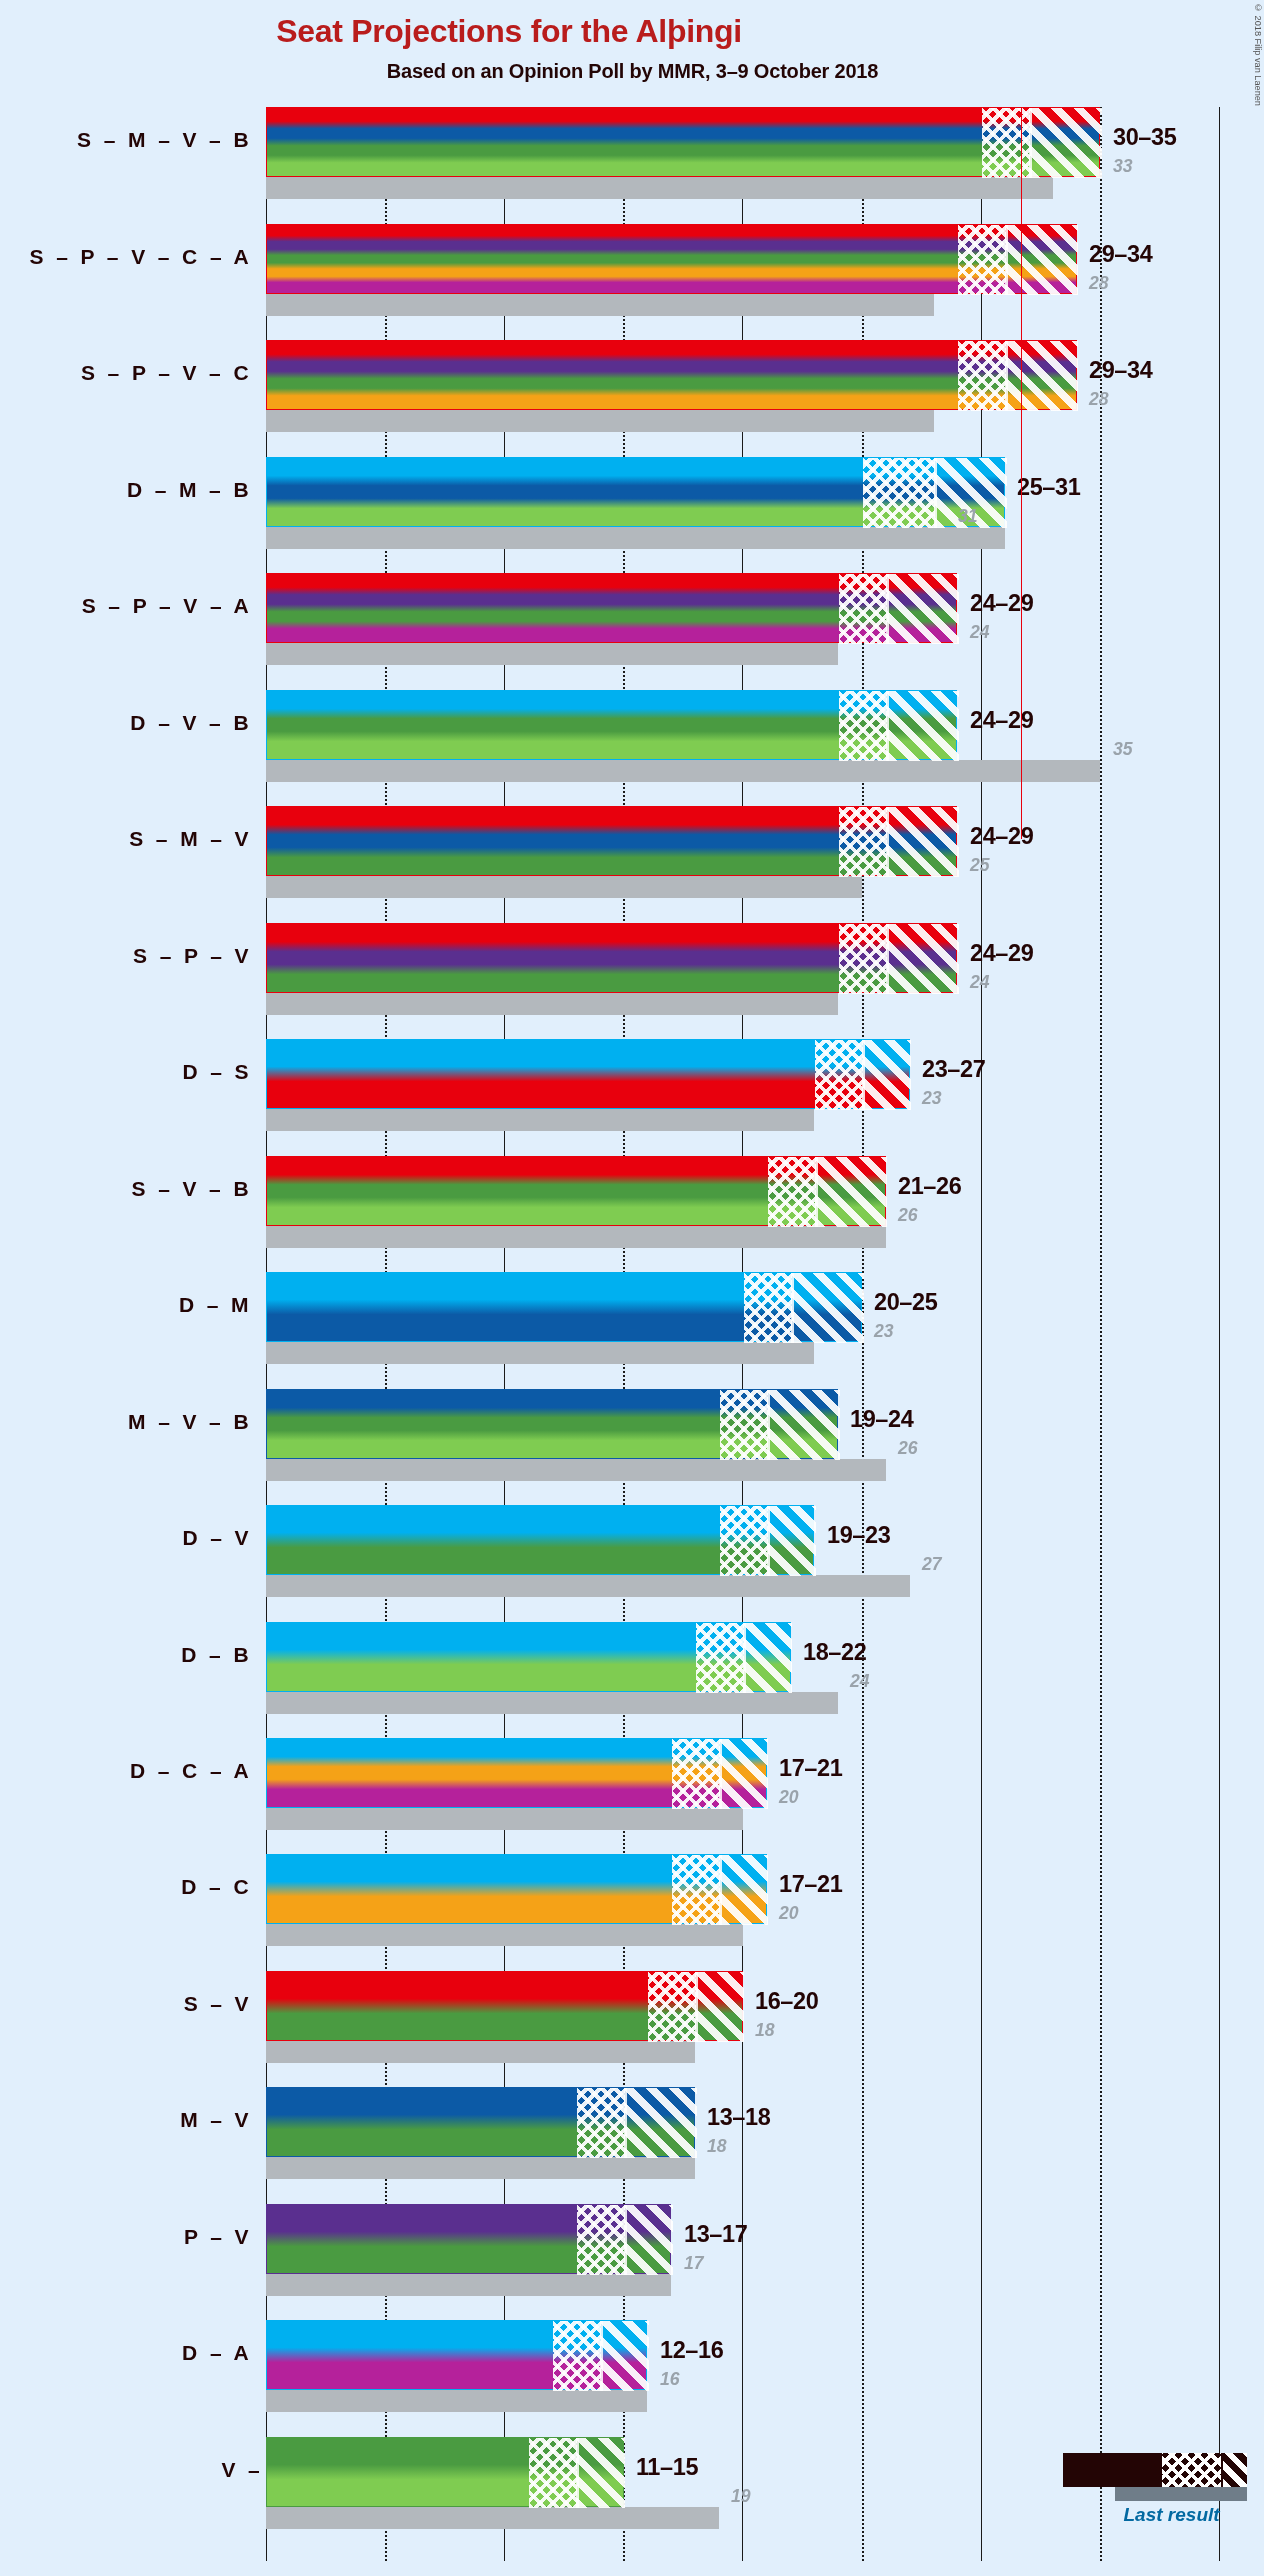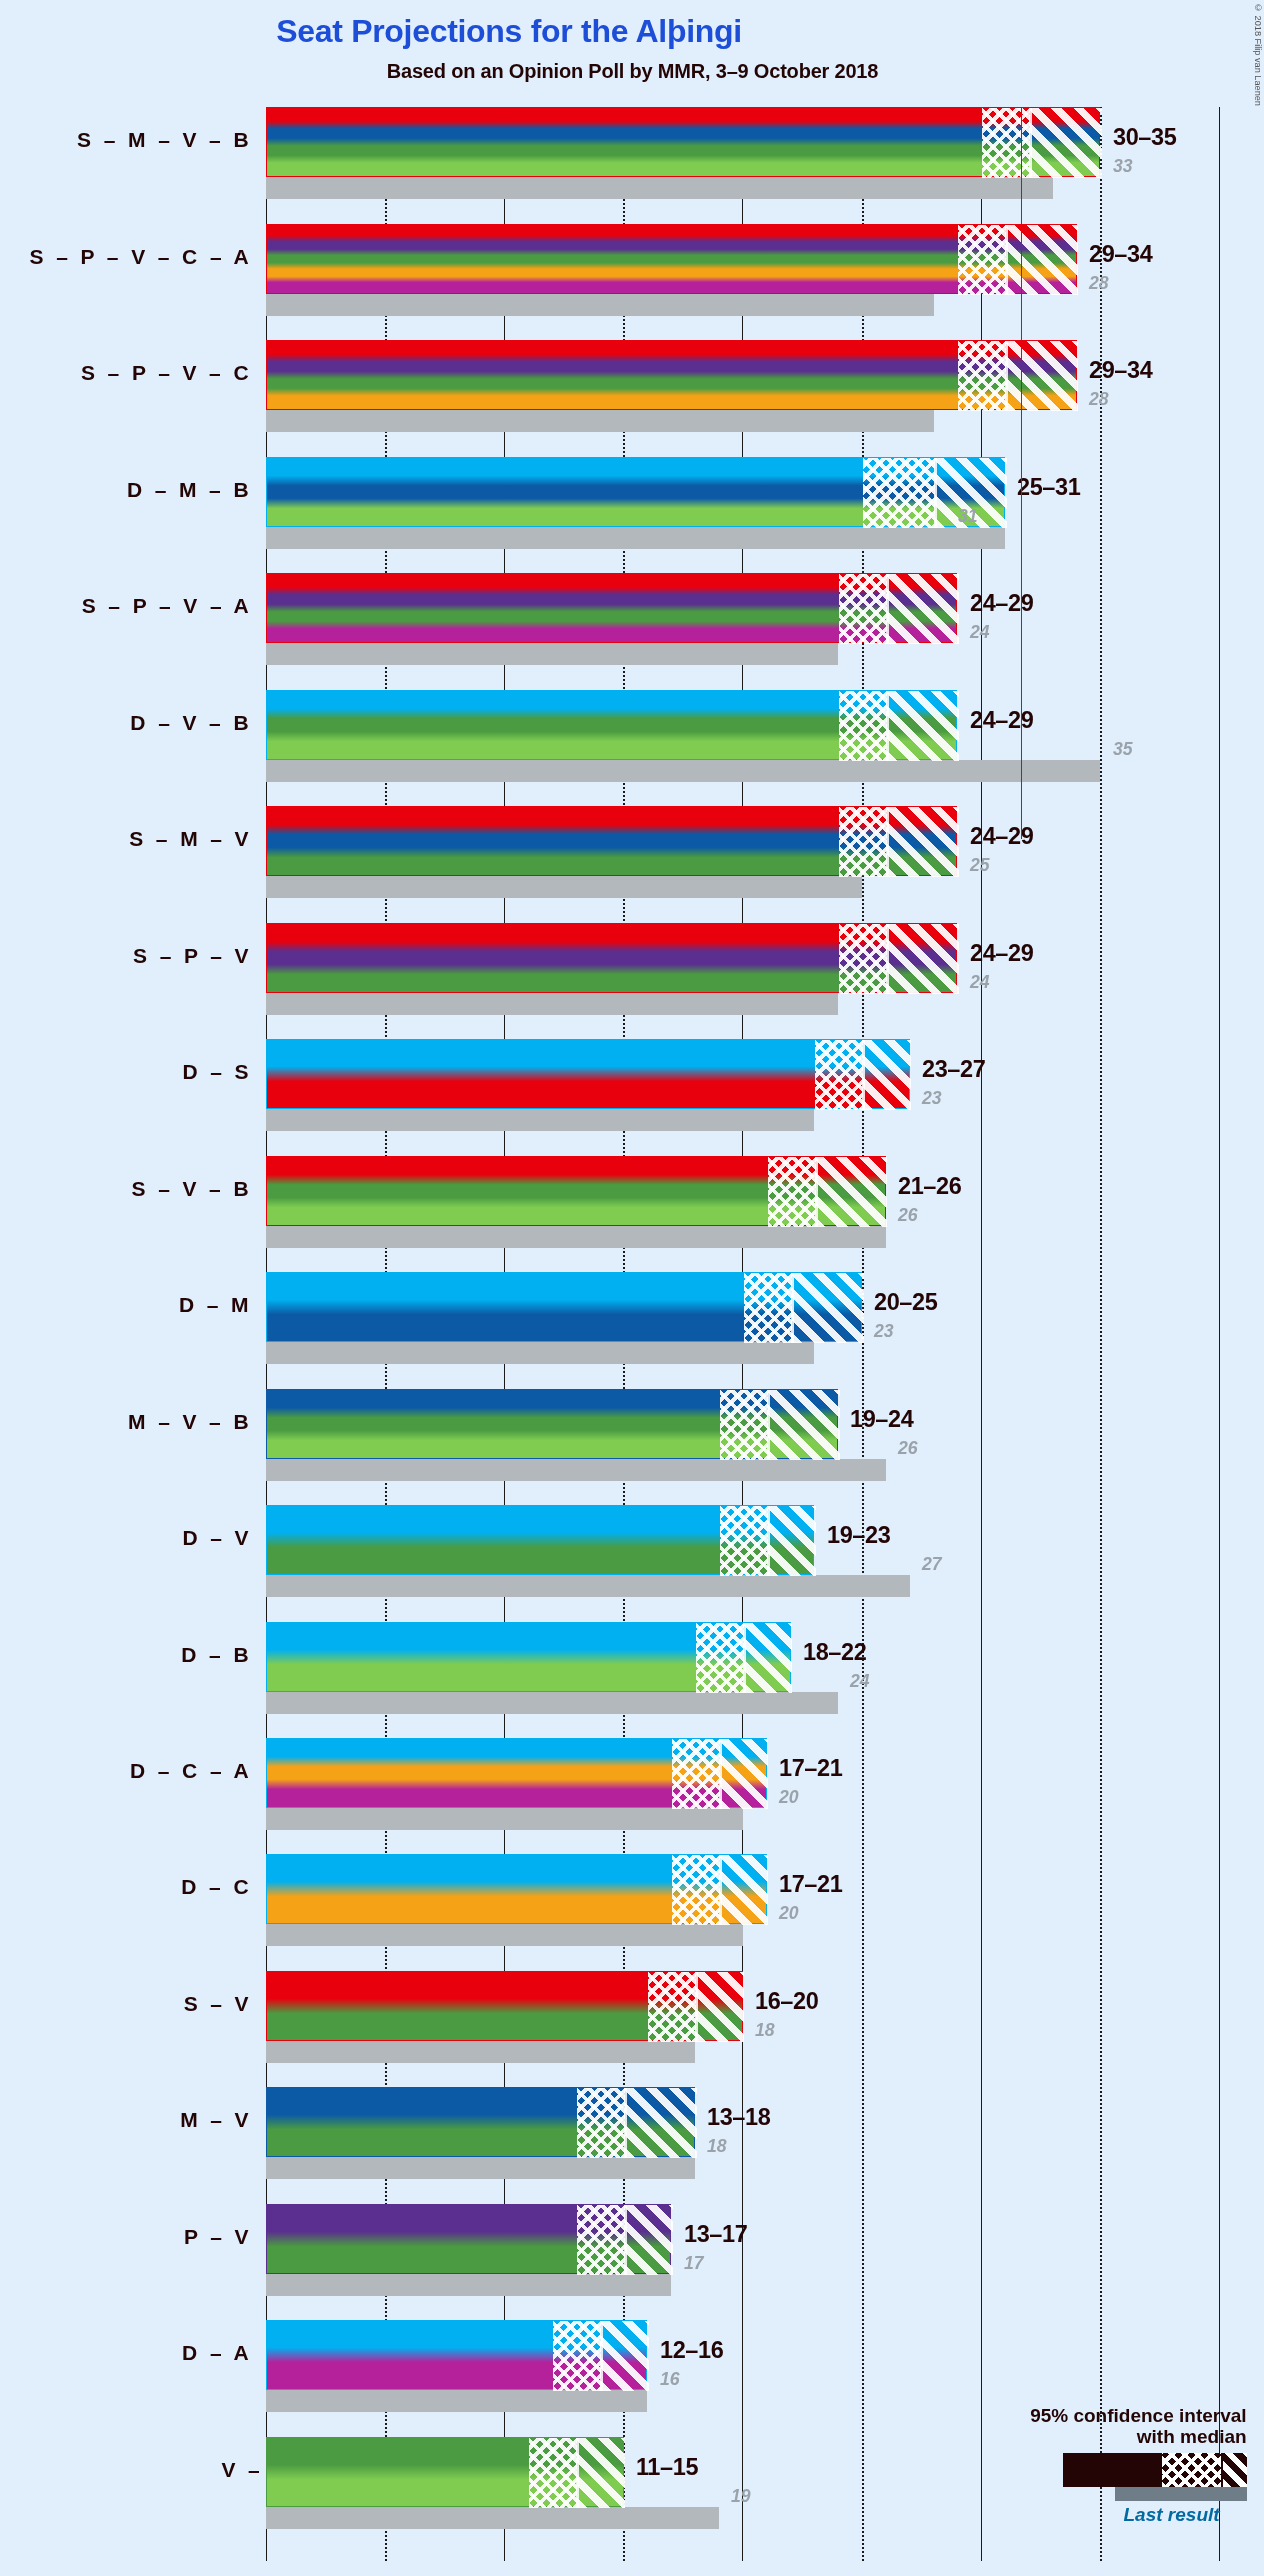--- a/index.html
+++ b/index.html
@@ -7,21 +7,21 @@
     width:1265px;height:2576px;position:relative;overflow:hidden;
     background:#e1effc;
     font-family:"Liberation Sans","DejaVu Sans",sans-serif;
     -webkit-font-smoothing:antialiased;
   }
   #chart{position:absolute;left:0;top:0;width:1265px;height:2576px;}
 
   
   .title{
     position:absolute;left:0;top:13.4px;width:1018px;text-align:center;
-    font-size:32px;font-weight:bold;color:#1d4ed8;letter-spacing:-0.3px;
+    font-size:32px;font-weight:bold;color:#b91c1c;letter-spacing:-0.3px;
   }
   .subtitle{
     position:absolute;left:0;top:60px;width:1265px;text-align:center;
     font-size:20px;font-weight:bold;color:#230505;letter-spacing:-0.2px;
   }
   .copyright{
     position:absolute;right:1.7px;top:3.4px;
     font-size:9.2px;color:#555;
     writing-mode:vertical-rl;text-orientation:mixed;
     white-space:nowrap;
@@ -339,24 +339,20 @@
           <div class="ci-hatch ci-cross" style="left: 262px; width: 48px;"></div>
           <div class="ci-hatch ci-diag" style="left: 310px; width: 48px;"></div>
           <div class="ci-sep" style="left: 309px;"></div>
         </div>
         <div class="range" style="left: 636px; top: 17px;">11–15</div>
         <div class="lastval" style="left: 731px; top: 49px;">19</div>
       </div>
     </div>
 
   <div class="legend">
-    <div class="legend-title">
-      <span>95% confidence interval</span><br>
-      <span>with median</span>
-    </div>
     <span class="legend-swatch">
       <span class="lc"></span>
       <span class="ld"></span>
     </span>
     <span class="legend-last"></span>
     <div class="legend-lastlabel">Last result</div>
   </div>
 
 <div class="majority" style="left: 1021px; top: 107px; height: 732px;"></div>
   </div>

